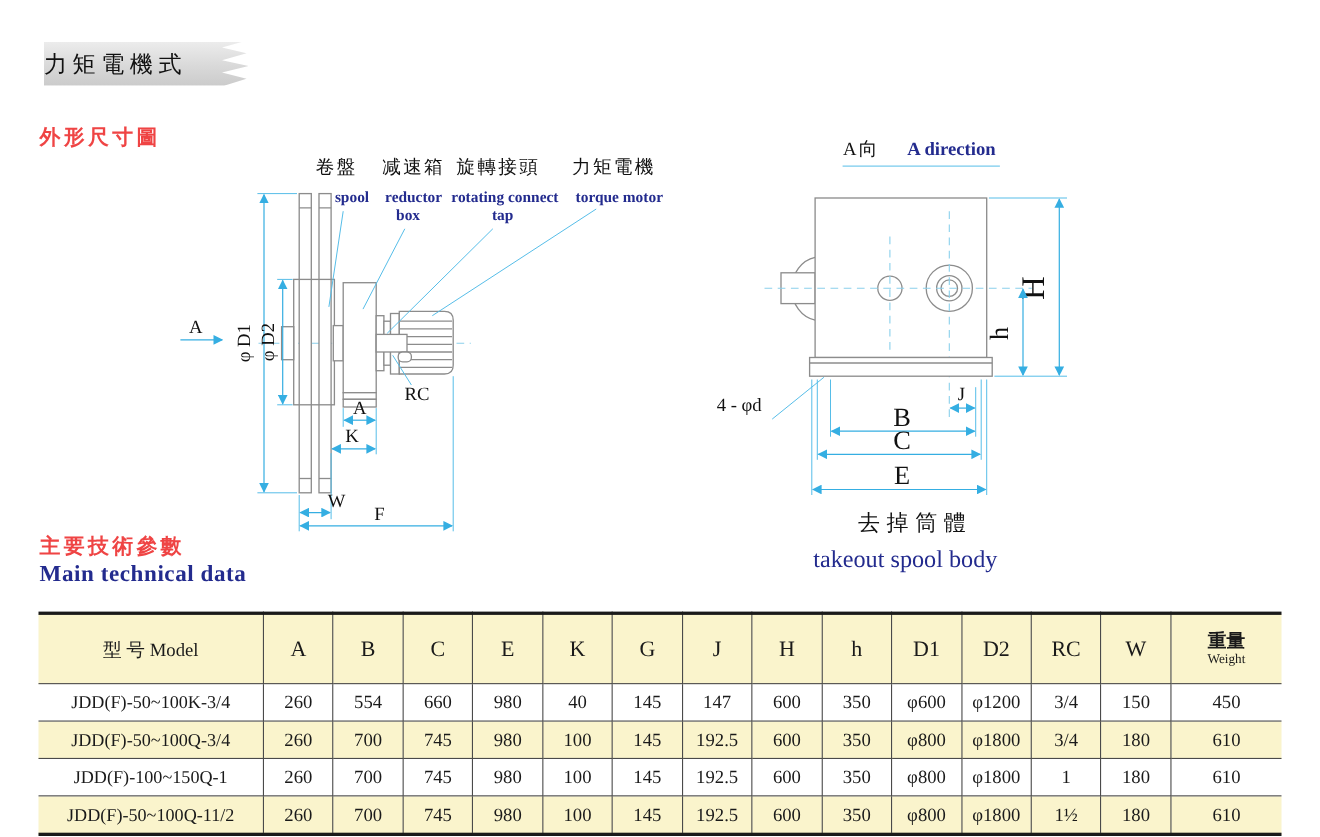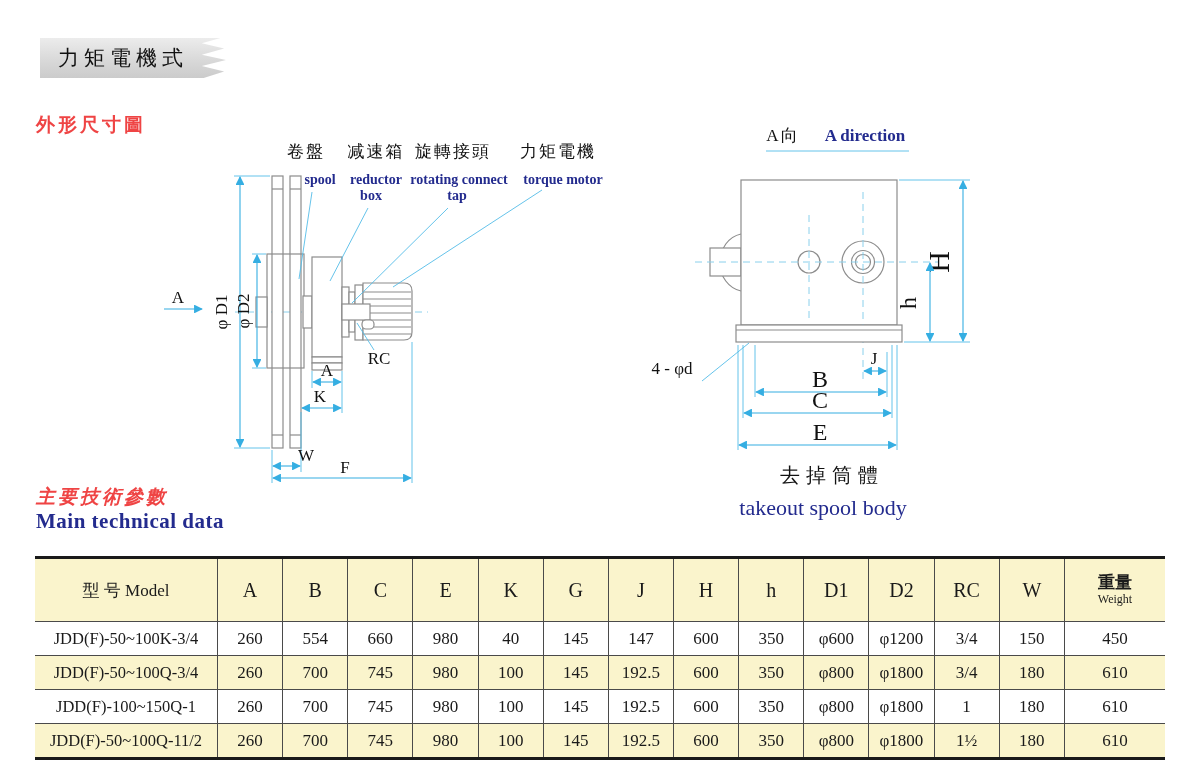--- a/index.html
+++ b/index.html
@@ -3,27 +3,27 @@
 <meta charset="utf-8">
 <style>
   html,body{margin:0;padding:0;background:#f2f2f2;}
   #page{position:relative;width:1200px;height:761px;background:#ffffff;overflow:hidden;
         font-family:"Liberation Serif","DejaVu Serif",serif;color:#1a1a1a;}
   
   #banner{position:absolute;left:40px;top:38px;width:186px;height:40px;
           background:linear-gradient(180deg,#ececec 0%,#d9d9d9 55%,#cbcbcb 100%);
           clip-path:polygon(0 0,97% 0,87% 13%,99% 26%,87% 42%,100% 55%,87% 70%,99% 84%,88% 100%,0 100%);
           display:flex;align-items:center;}
-  #banner .zh{font-size:21px;letter-spacing:5px;padding-left:18px;color:#111;}
+  #banner .zh{font-size:21px;letter-spacing:5px;color:#111;}
   .h-en{position:absolute;color:#232b8e;font-weight:600;font-size:21px;letter-spacing:.5px;}
   .h-zh{position:absolute;color:#ef4444;font-weight:700;font-size:19px;letter-spacing:3px;}
   #title-en{left:36px;top:84px;}
   #sec1-zh{left:36px;top:112px;}
   #sec1-en{left:36px;top:136px;}
-  #sec2-zh{left:36px;top:484px;font-style:italic;}
+  #sec2-zh{left:36px;top:484px;}
   #sec2-en{left:36px;top:509px;}
   
   #drawing{position:absolute;left:0;top:110px;width:1200px;height:424px;}
   text{font-family:"Liberation Serif","DejaVu Serif",serif;}
   .lbl-zh{font-size:17px;fill:#111;letter-spacing:2px;}
   .lbl-en{font-size:14px;fill:#232b8e;font-weight:700;}
   .dim-t{font-size:17px;fill:#111;}
   .big-t{font-size:24px;fill:#111;}
   .note-zh{font-size:20px;fill:#111;letter-spacing:6px;}
   .note-en{font-size:22px;fill:#232b8e;}
@@ -35,21 +35,21 @@
   
   #spec-table{position:absolute;left:35px;top:556px;width:1130px;border-collapse:collapse;
               border-top:3px solid #1a1a1a;border-bottom:3px solid #1a1a1a;table-layout:fixed;}
   #spec-table th,#spec-table td{border-left:1px solid #4a4a4a;border-right:1px solid #4a4a4a;
               border-top:1px solid #4a4a4a;border-bottom:1px solid #4a4a4a;
               text-align:center;vertical-align:middle;padding:0;}
   #spec-table th:first-child,#spec-table td:first-child{border-left:none;}
   #spec-table th:last-child,#spec-table td:last-child{border-right:none;}
   #spec-table thead th{background:#faf4cc;height:62px;font-weight:400;font-size:20px;}
   #spec-table thead th.model-col{font-size:17px;}
-  #spec-table .model-col{width:182px;}
+  #spec-table .model-col{width:204px;}
   #spec-table .weight-col{width:100px;margin-left:32px;}
   #spec-table tbody td{height:33px;font-size:17px;background:#fff;}
   #spec-table tbody tr.hl td{background:#faf4cc;}
   #spec-table td.model-cell{font-size:16.5px;}
   .weight-zh{font-size:17px;font-weight:700;line-height:1.15;}
   .weight-en{font-size:12px;line-height:1.15;}
 </style>
 </head>
 <body>
 

